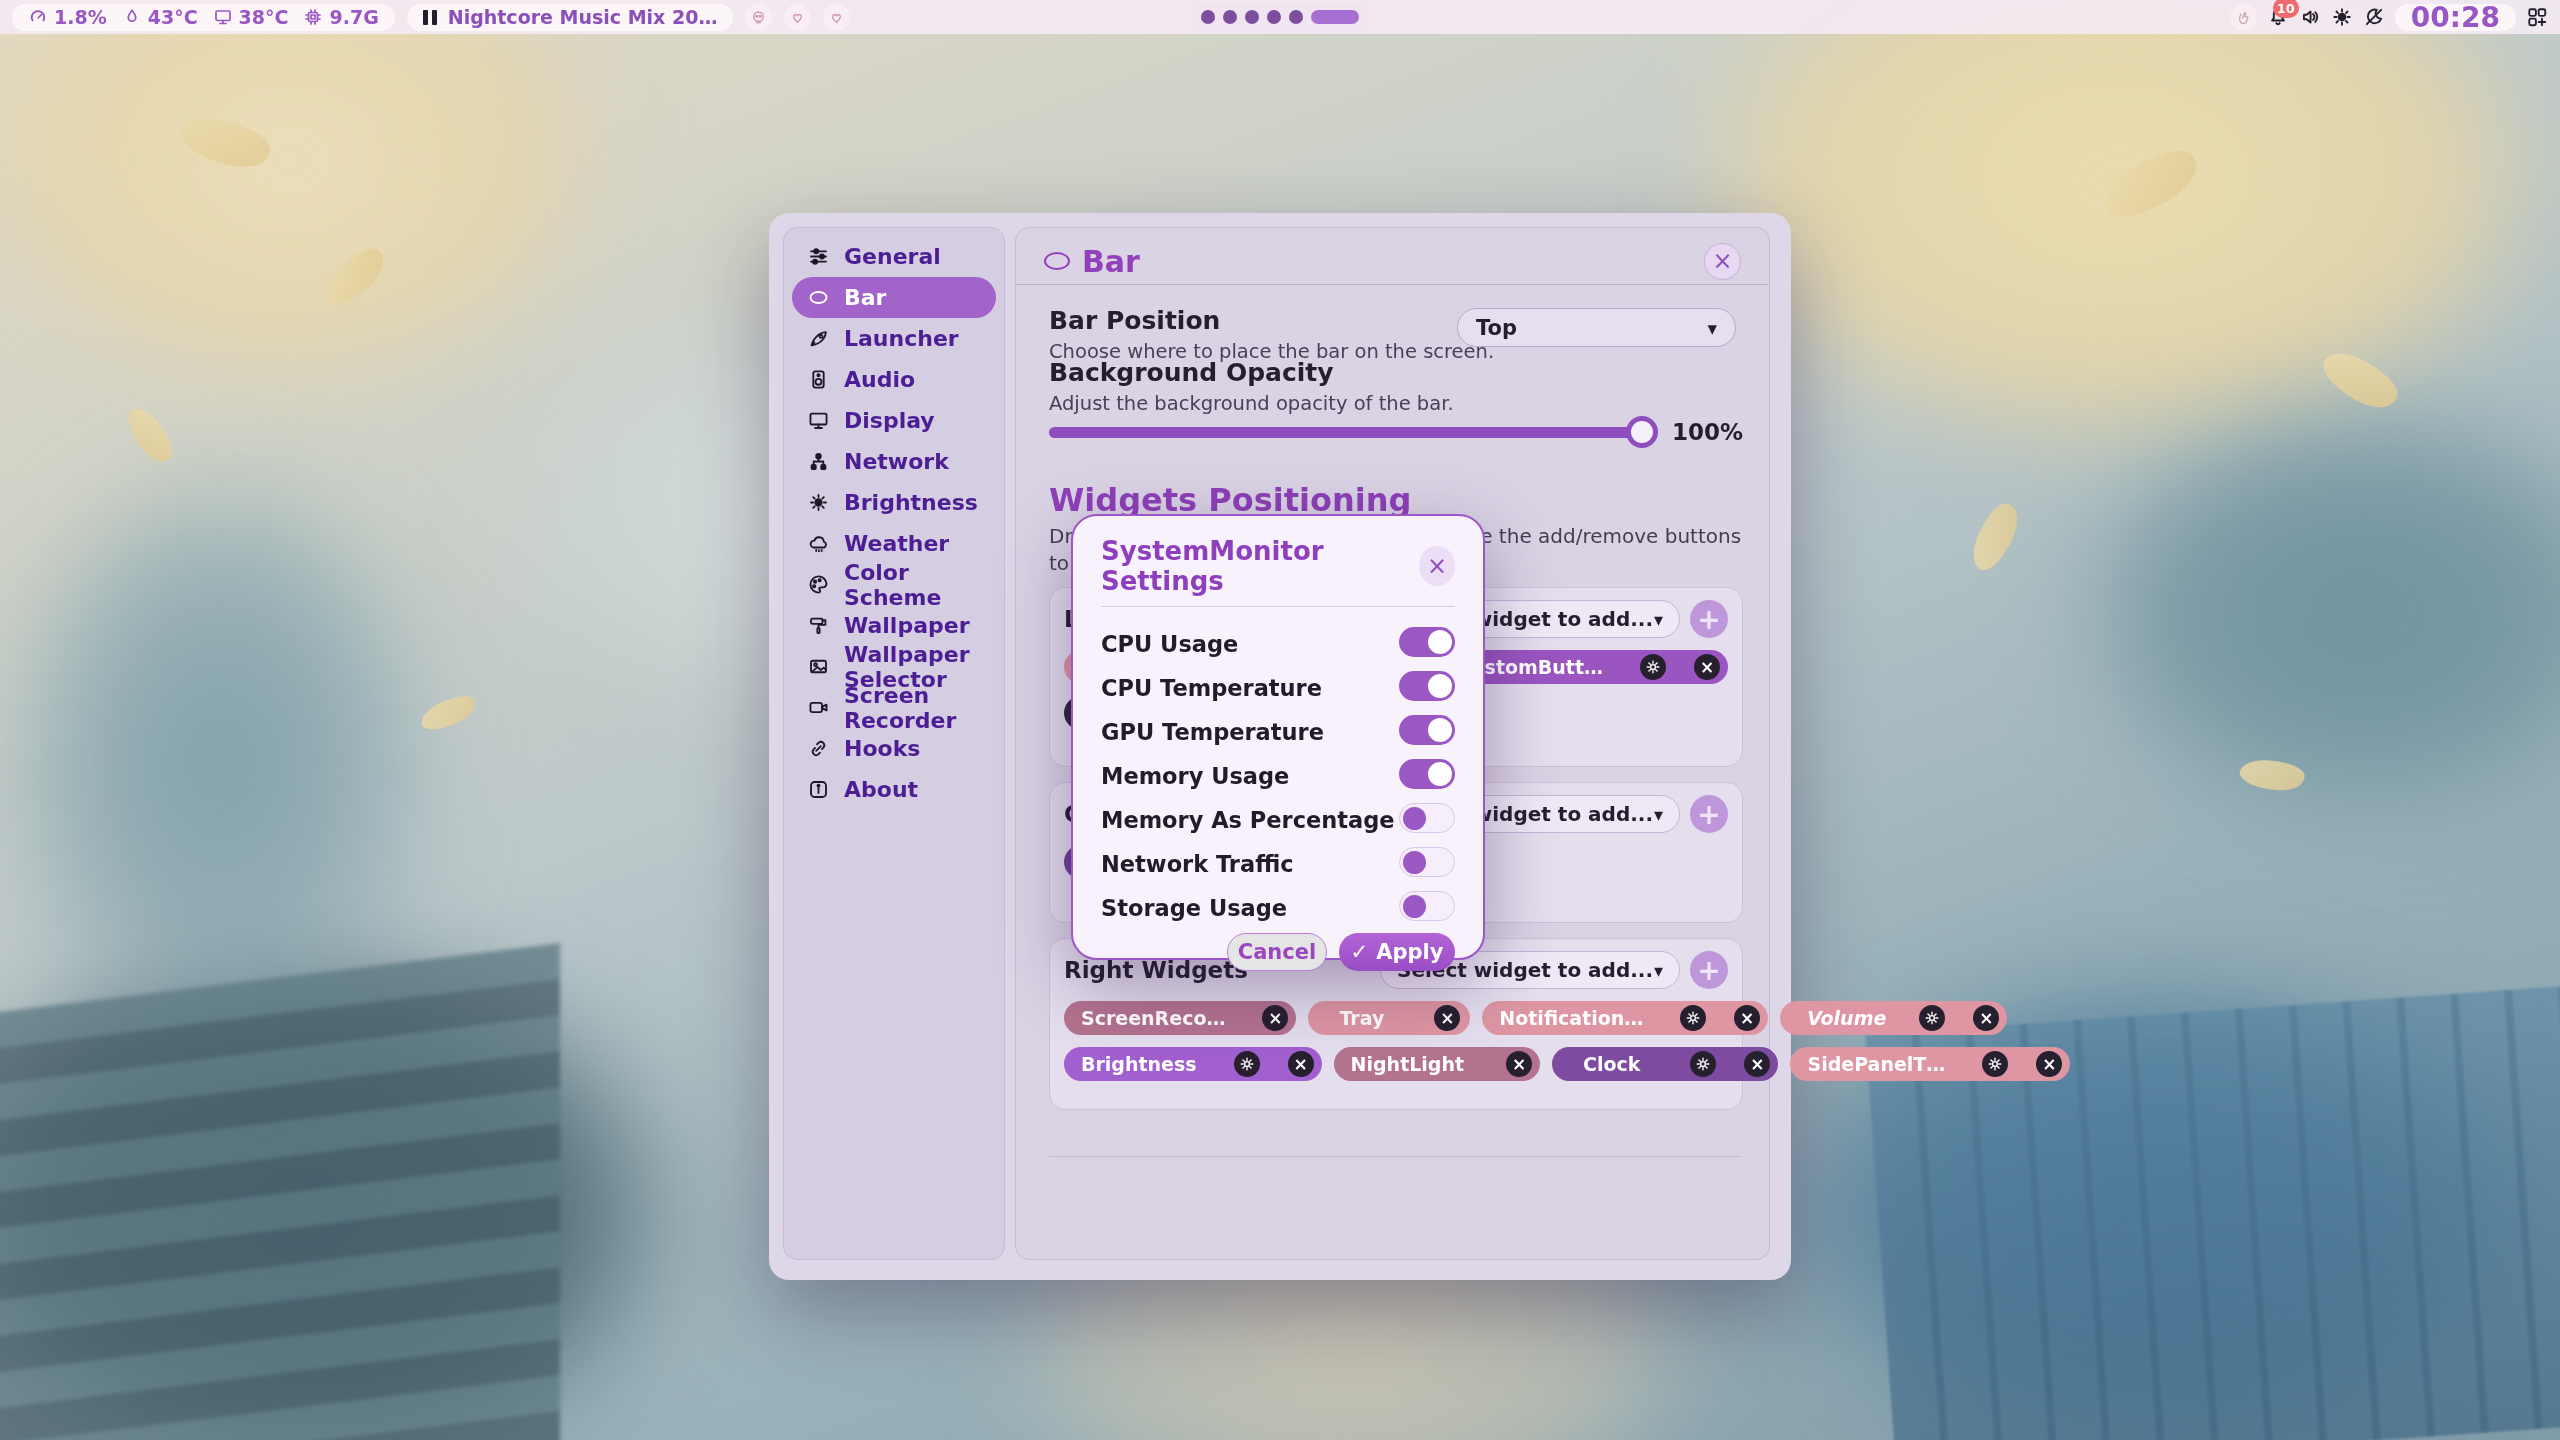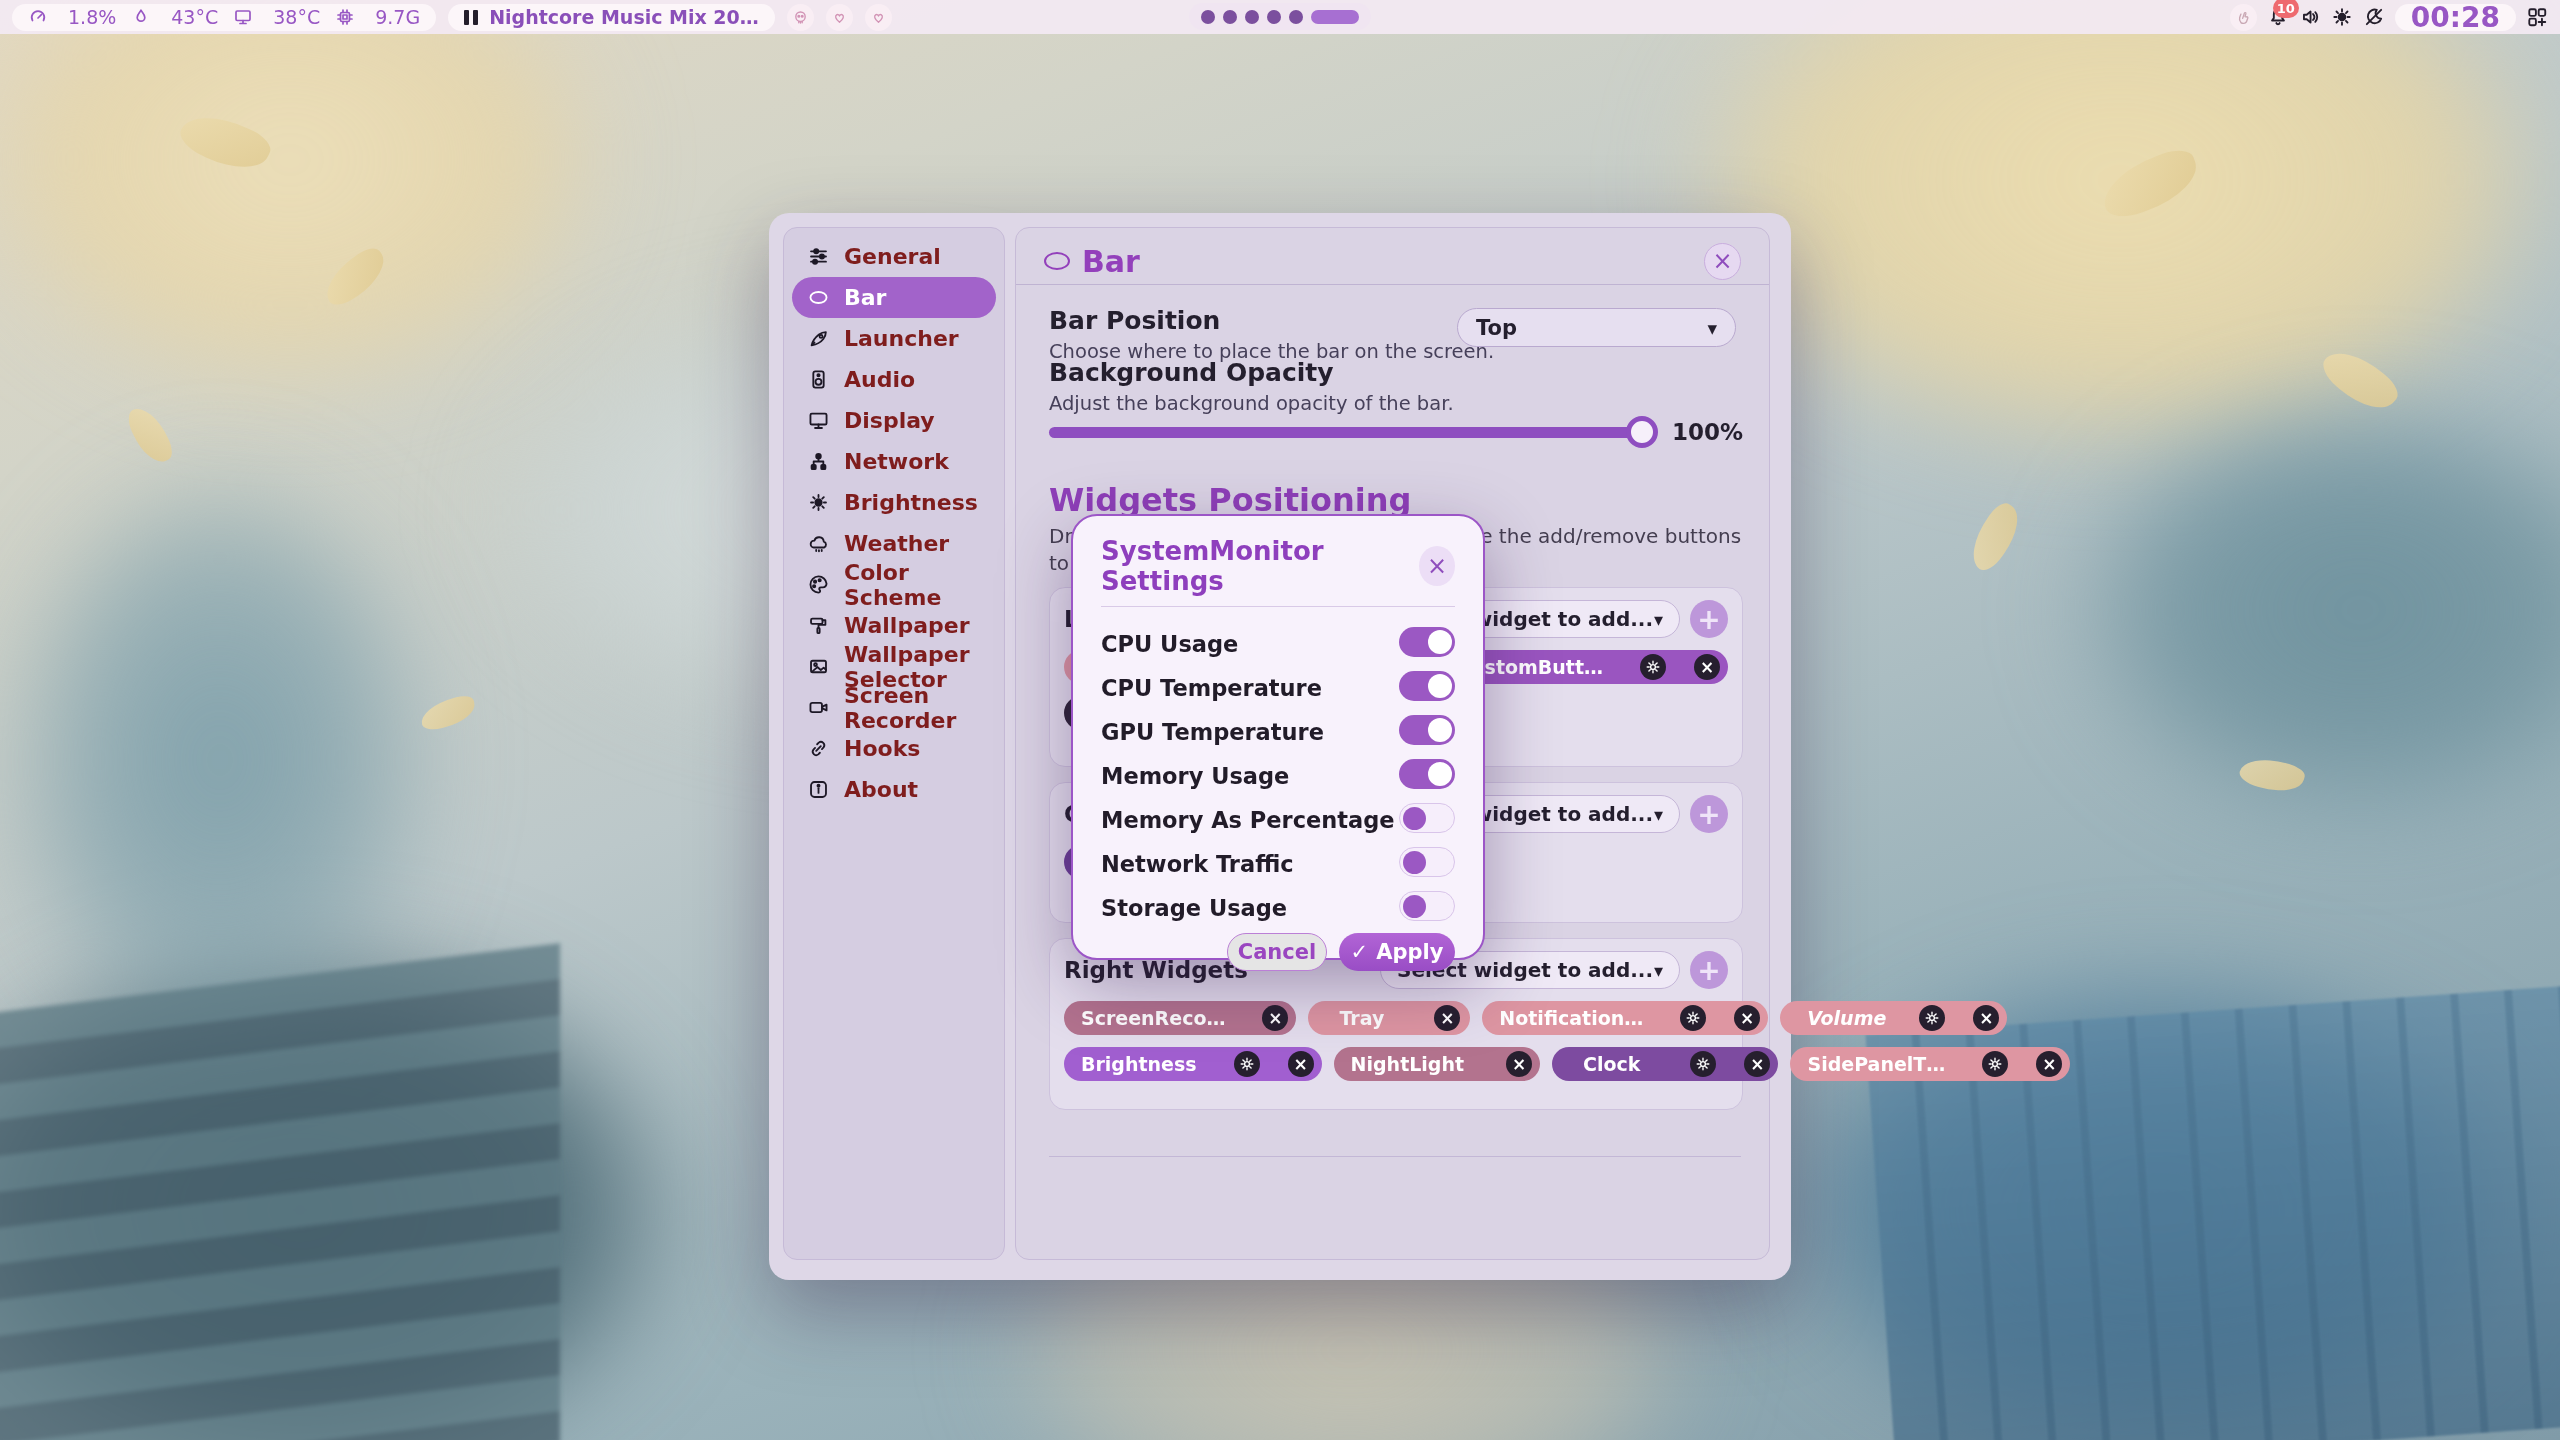--- a/index.html
+++ b/index.html
@@ -24,21 +24,21 @@
     background:linear-gradient(180deg,#5b87a5cc,#3f6785cc),
     repeating-linear-gradient(90deg,transparent 0 46px,#2e4f68 46px 54px); opacity:.8; filter:blur(1px); }
 
   
   .topbar { position:absolute; left:0; top:0; width:2560px; height:34px; background:rgba(243,234,243,.93);
     display:flex; align-items:center; justify-content:space-between; z-index:40; }
   .tb-left, .tb-right { display:flex; align-items:center; gap:12px; }
   .tb-left { margin-left:12px; } .tb-right { margin-right:12px; gap:10px; }
   .pill { background:#fcf6f9; border-radius:14px; height:27px; display:flex; align-items:center; padding:0 16px; }
   .stats { gap:15px; }
-  .stat { display:flex; align-items:center; gap:20px; color:#9857c4; font-size:19px; font-weight:400; }
+  .stat { display:flex; align-items:center; gap:6px; color:#9857c4; font-size:19px; font-weight:700; }
   .stat svg { width:20px; height:20px; stroke:#9857c4; fill:none; stroke-width:1.7; stroke-linecap:round; stroke-linejoin:round; }
   .media { gap:11px; color:#8a4fb9; font-size:19px; font-weight:700; }
   .pausebars { display:flex; gap:4px; }
   .pausebars i { width:5px; height:15px; background:#241e2b; border-radius:1px; }
   .circ { width:27px; height:27px; border-radius:50%; background:#f9eef4; display:flex; align-items:center; justify-content:center; }
   .circ svg { width:17px; height:17px; stroke:#d293b5; fill:none; stroke-width:1.6; stroke-linecap:round; stroke-linejoin:round; }
   .workspaces { position:absolute; left:50%; top:3px; transform:translateX(-50%); height:27px; background:#f0e5f1;
     border-radius:14px; display:flex; align-items:center; gap:8px; padding:0 12px; }
   .ws-dot { width:14px; height:14px; border-radius:7px; background:#7b4f9e; }
   .ws-active { width:48px; height:14px; border-radius:7px; background:#a76fd2; }
@@ -49,21 +49,21 @@
     color:#fff; font-size:13px; font-weight:700; display:flex; align-items:center; justify-content:center; padding:0 4px; }
   .clockpill { background:#fcf6f9; border-radius:14px; height:27px; padding:0 16px; display:flex; align-items:center;
     color:#9857c4; font-size:28px; font-weight:700; }
 
   
   .win { position:absolute; left:769px; top:213px; width:1022px; height:1067px; background:#ded7e7; border-radius:20px;
     box-shadow:0 30px 80px rgba(40,20,60,.35); z-index:50; }
   .card { position:absolute; background:#d8d1e3; border:1px solid #c6bad7; border-radius:14px; }
   .sidebar { left:14px; top:14px; width:222px; height:1033px; background:#d5cde1; padding:8px; }
   .side-item { height:41px; display:flex; align-items:center; gap:14px; padding:0 15px; border-radius:21px;
-    color:#7f1d1d; font-size:22px; font-weight:600; cursor:default; }
+    color:#4c1d95; font-size:22px; font-weight:600; cursor:default; }
   .side-item .icn { width:23px; height:23px; flex:none; display:flex; align-items:center; justify-content:center; }
   .side-item .icn svg { width:23px; height:23px; stroke:#1d1826; fill:none; stroke-width:1.6; stroke-linecap:round; stroke-linejoin:round; }
   .side-item.active { background:#a263ca; color:#fff; }
   .side-item.active .icn svg { stroke:#fff; }
 
   .main { left:246px; top:14px; width:755px; height:1033px; background:#dad3e4; }
   .m-header { position:absolute; left:28px; top:12px; right:28px; height:42px; display:flex; align-items:center; gap:12px; }
   .m-title { color:#9340bb; font-size:30px; font-weight:700; }
   .m-title-icon { width:26px; height:18px; border:2.5px solid #9340bb; border-radius:50%; }
   .close-btn { margin-left:auto; width:37px; height:37px; border-radius:50%; background:#e6d9f1; border:1px solid #c9aede;

